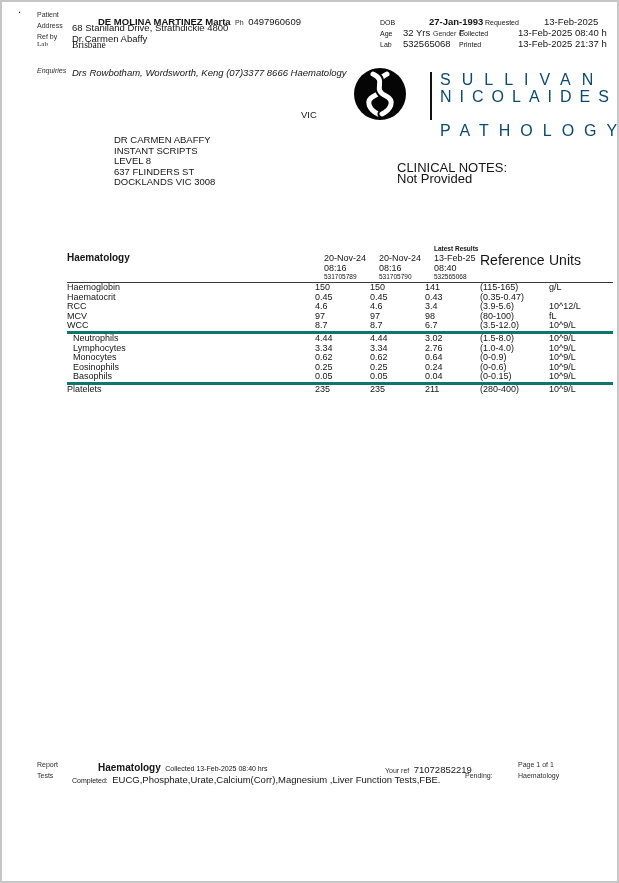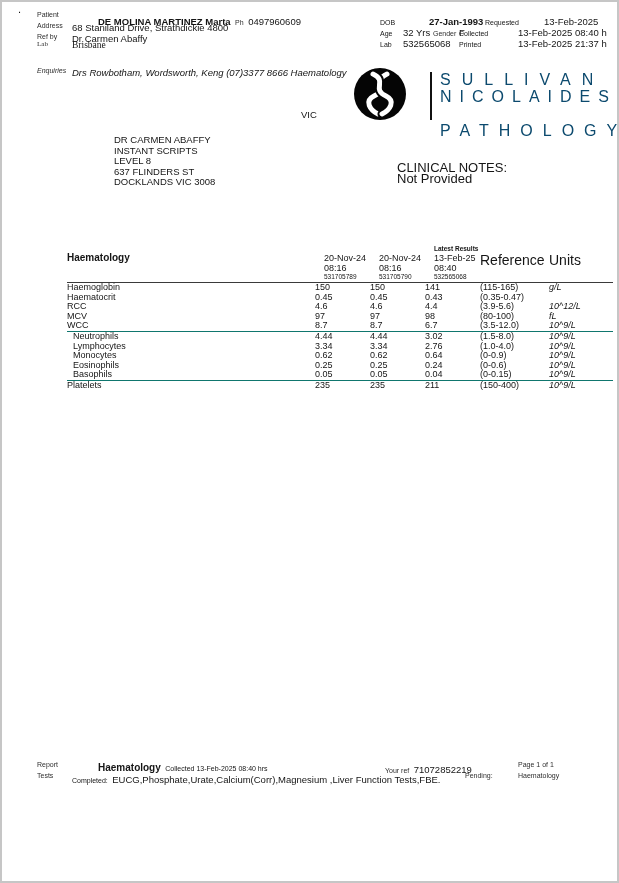--- a/index.html
+++ b/index.html
@@ -50,23 +50,23 @@
   .sp17{height:19px;}
   .h-latest{font-size:6.5px; font-weight:bold; height:8px; padding-left:9px;}
   .h-date{font-size:9px; height:10px; padding-left:9px;}
   .h-time{font-size:9px; height:10px; padding-left:9px;}
   .h-sample{font-size:6.5px; height:9px; padding-left:9px;}
   .latest .h-date,.latest .h-time,.latest .h-sample{font-weight:normal;}
   .h-ref,.h-units{font-size:14px; height:11px;}
   .results tbody td{font-size:9px; height:9.6px; line-height:9.6px;}
   .c-val{text-align:right; padding-right:10px;}
   .c-ref{font-size:9px;}
-  .c-units{font-size:6.5px;font-style:italic;}
+  .c-units{font-size:6.5px;}
   tr.indent .c-name{padding-left:6px;}
-  tr.rule-below{border-bottom:1px solid #0f766e;}
+  tr.rule-below{border-bottom:3px solid #0f766e;}
 
   
   .f-report-label{left:35px; top:759px;}
   .f-report-main{left:70px; top:755px;}
   .f-report-main .b{font-size:10px;}
   .f-yourref{left:383px; top:757px;}
   .f-page{left:516px; top:759px;}
   .f-tests-label{left:35px; top:770px;}
   .f-tests-main{left:70px; top:767px;}
   .f-pending{left:463px; top:770px;}
@@ -197,21 +197,21 @@
           <td class="c-val">0.45</td>
           <td class="c-val">0.43</td>
           <td class="c-ref">(0.35-0.47)</td>
           <td class="c-units"></td>
         </tr>
 
         <tr>
           <td class="c-name">RCC</td>
           <td class="c-val">4.6</td>
           <td class="c-val">4.6</td>
-          <td class="c-val">4.4</td>
+          <td class="c-val">3.4</td>
           <td class="c-ref">(3.9-5.6)</td>
           <td class="c-units">10^12/L</td>
         </tr>
 
         <tr>
           <td class="c-name">MCV</td>
           <td class="c-val">97</td>
           <td class="c-val">97</td>
           <td class="c-val">98</td>
           <td class="c-ref">(80-100)</td>
@@ -270,21 +270,21 @@
           <td class="c-val">0.04</td>
           <td class="c-ref">(0-0.15)</td>
           <td class="c-units">10^9/L</td>
         </tr>
 
         <tr>
           <td class="c-name">Platelets</td>
           <td class="c-val">235</td>
           <td class="c-val">235</td>
           <td class="c-val">211</td>
-          <td class="c-ref">(150-400)</td>
+          <td class="c-ref">(280-400)</td>
           <td class="c-units">10^9/L</td>
         </tr>
       </tbody>
   </table>
 
   <div class="abs f-report-label lbl">Report</div>
   <div class="abs f-report-main">
     <span class="b">Haematology</span>
     <span class="sm">Collected 13-Feb-2025 08:40 hrs</span>
   </div>

